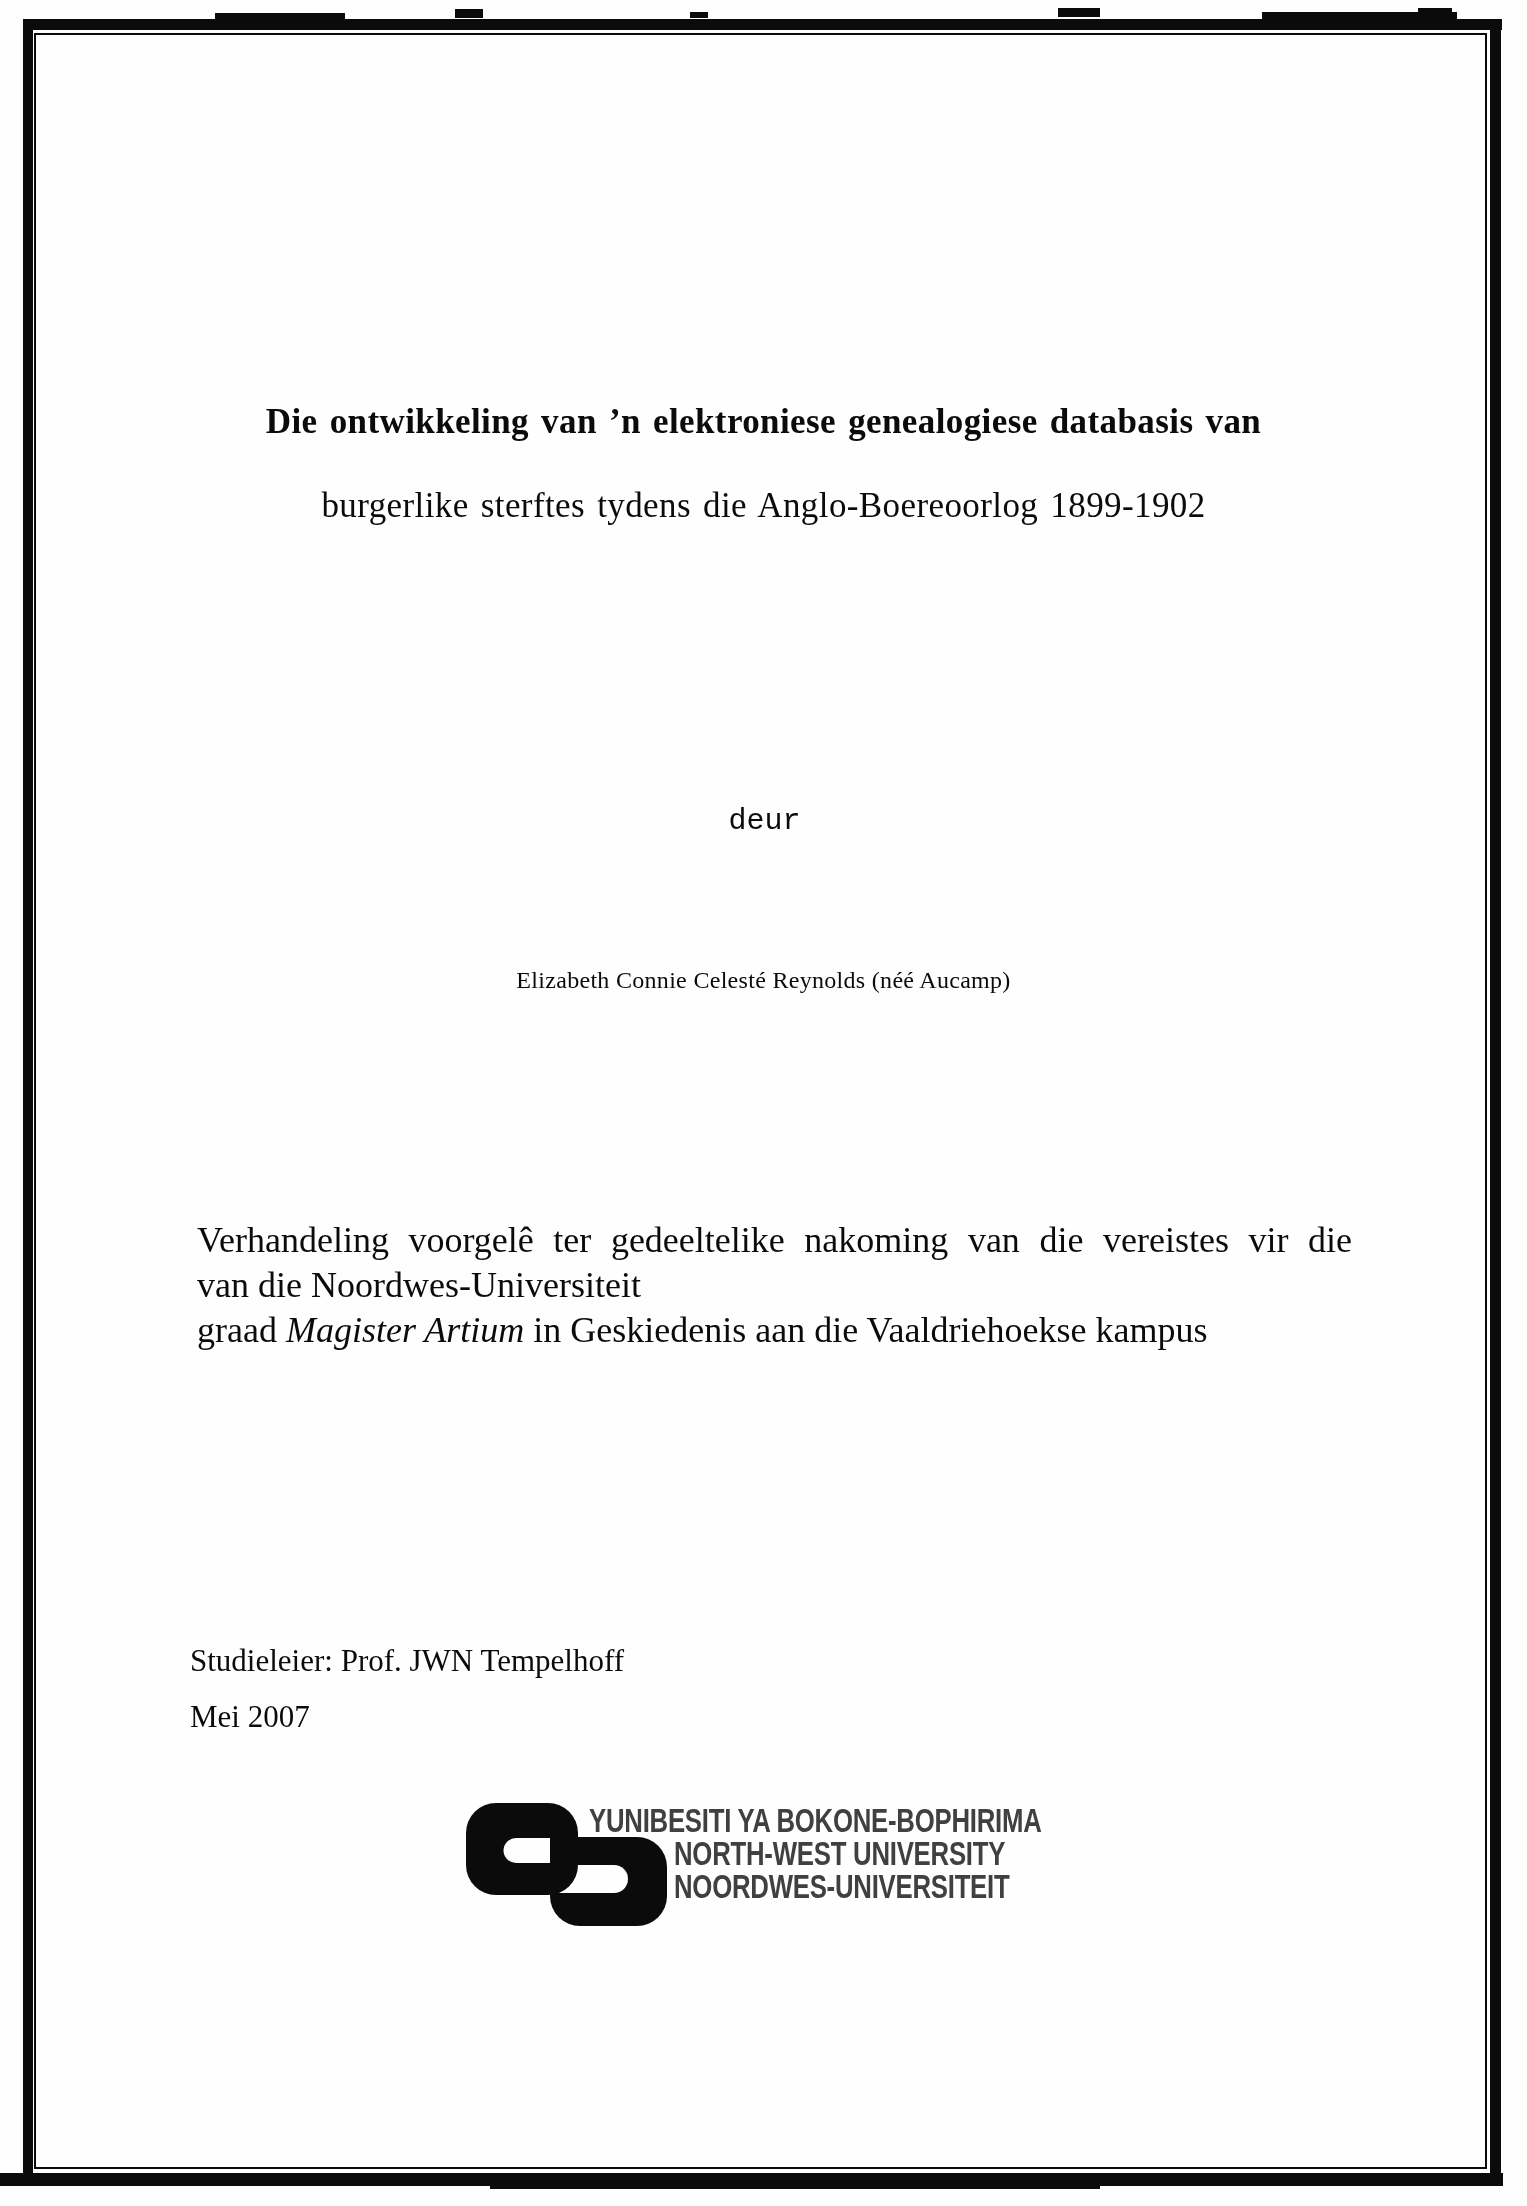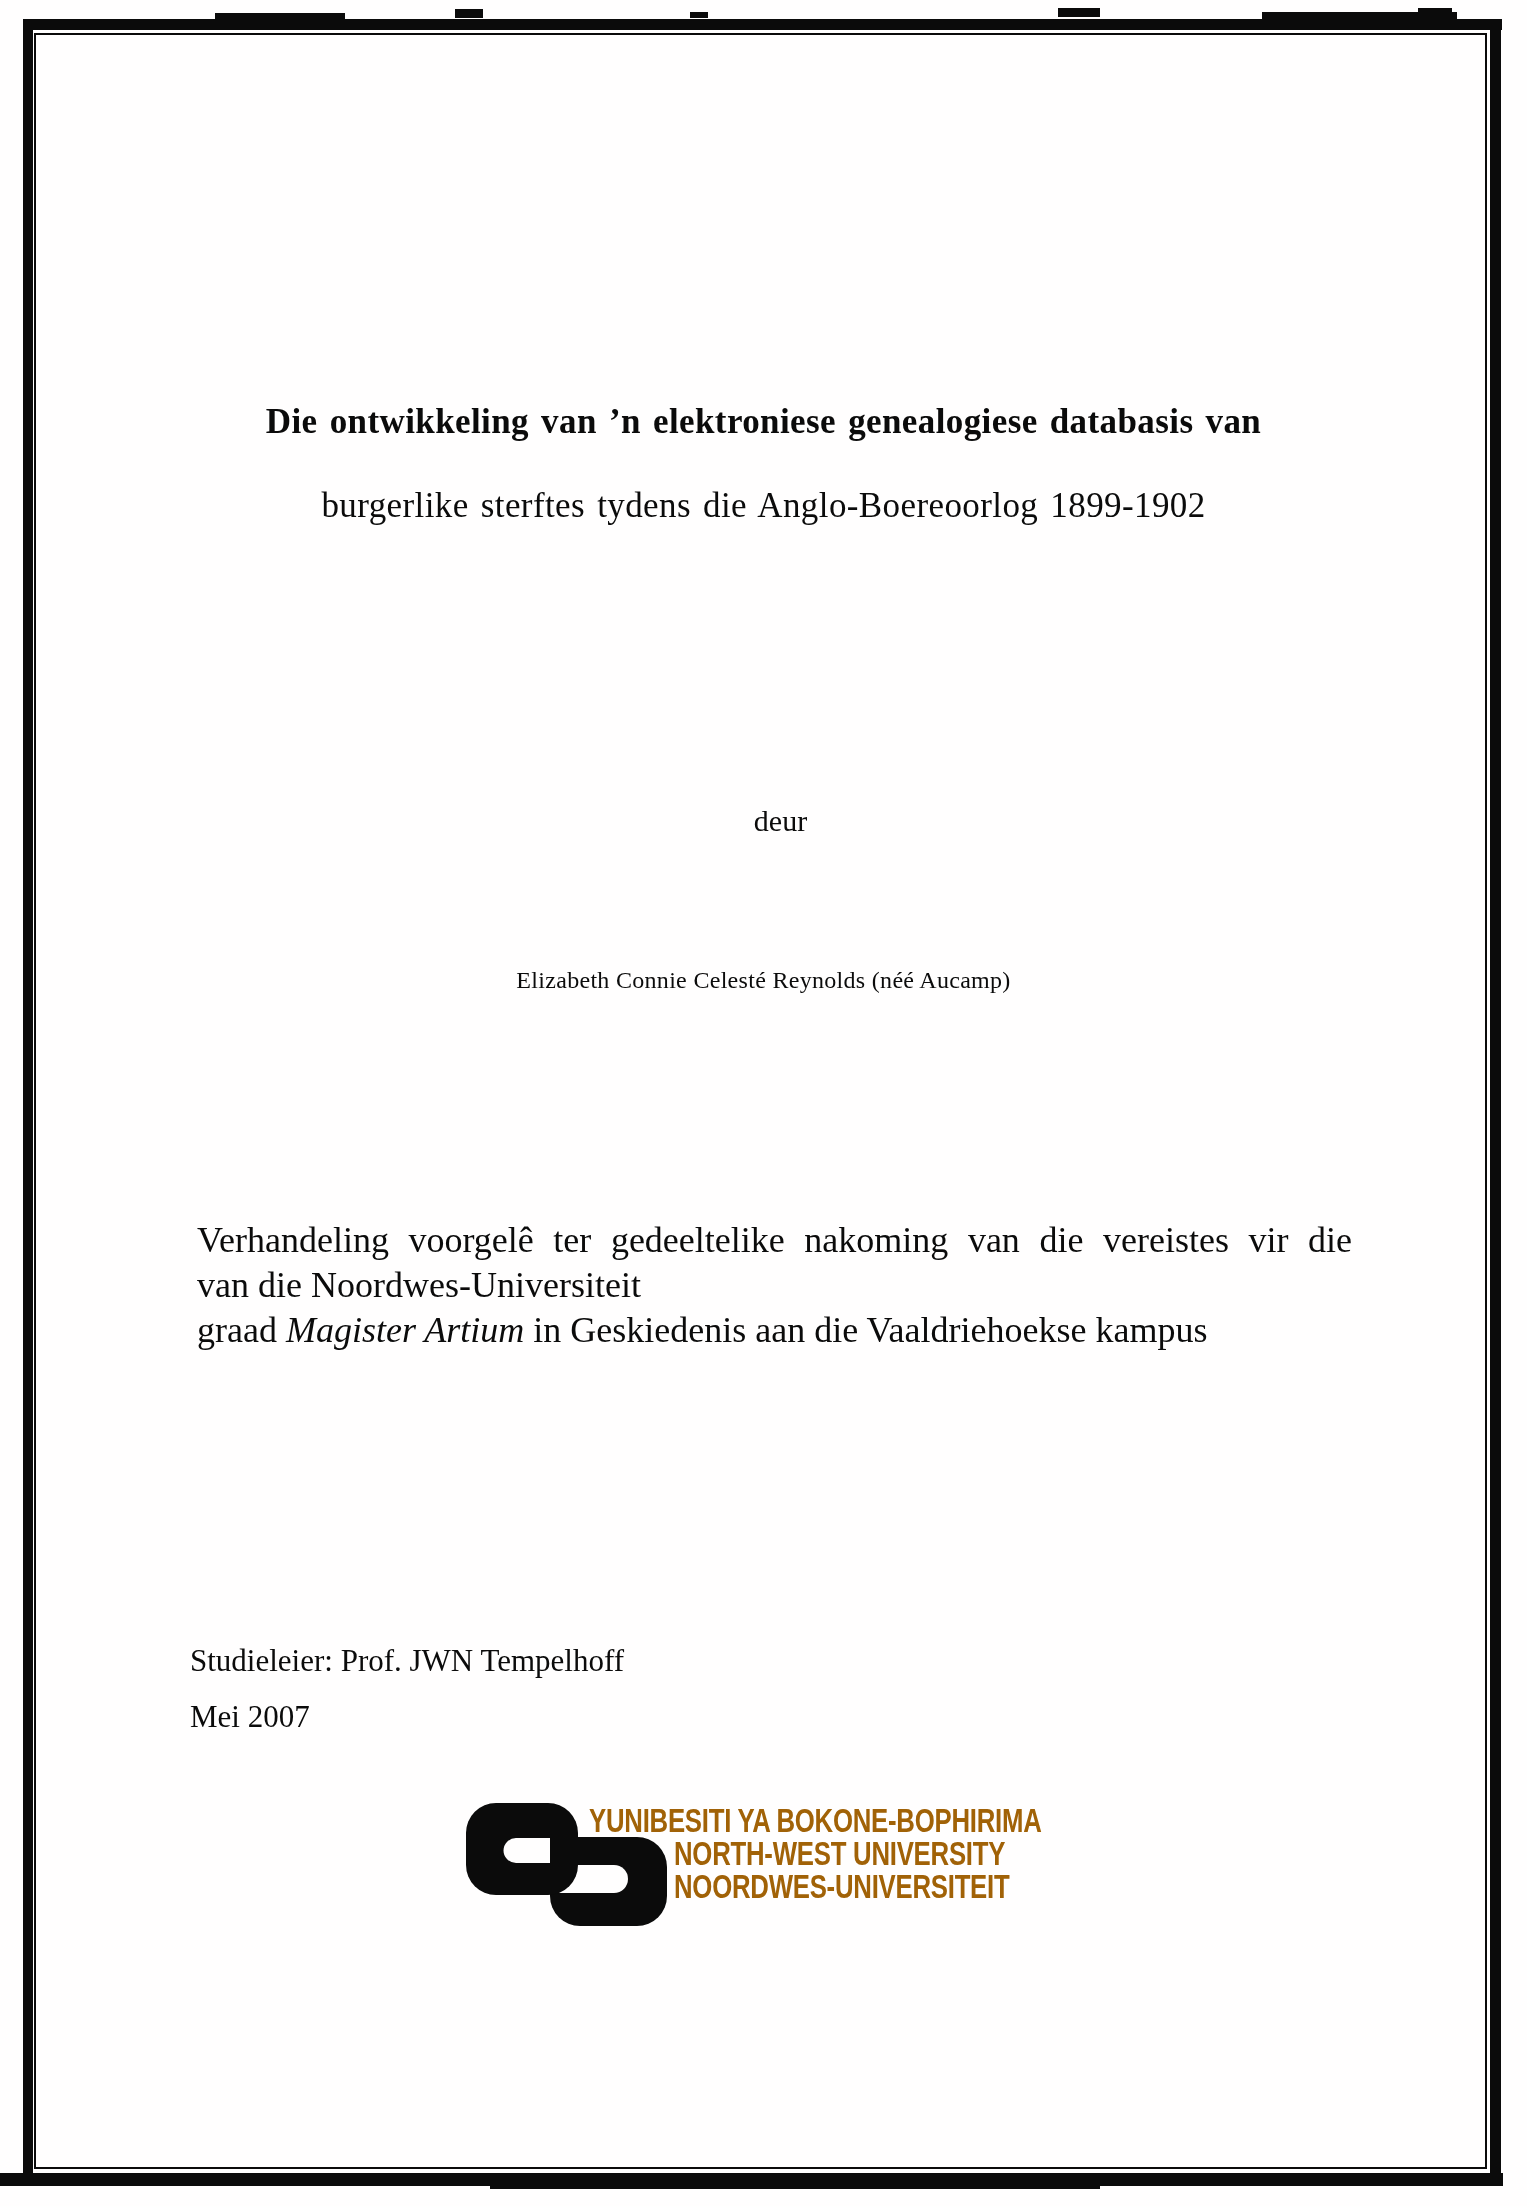--- a/index.html
+++ b/index.html
@@ -31,22 +31,22 @@
     position: absolute; left: 100px; right: 100px;
     text-align: center;
     font-size: 35px; line-height: 35px;
     letter-spacing: 0.4px; word-spacing: 3px;
     white-space: nowrap;
   }
   .title-line-1 { top: 404px; font-weight: bold; }
   .title-line-2 { top: 488px; }
 
   .byline {
-    position: absolute; left: 203px; width: 1155px; top: 806px;
-    text-align: center; font-size: 30px; line-height: 30px;
+    position: absolute; left: 187px; width: 1155px; top: 806px;
+    text-align: center; font-size: 30px; line-height: 30px; font-family: Liberation Mono, monospace;
   }
 
   .author-line {
     position: absolute; left: 100px; right: 100px; top: 964px;
     text-align: center; font-size: 24px; line-height: 32px;
     letter-spacing: 0.3px; white-space: nowrap;
   }
 
   .degree-statement {
     position: absolute; left: 197px; top: 1218px; width: 1155px;
@@ -63,21 +63,21 @@
     position: absolute; left: 190px; top: 1633px;
     font-size: 31px; line-height: 56px;
   }
 
   
   .logo-mark { position: absolute; left: 466px; top: 1803px; width: 201px; height: 123px; }
   .logo-text {
     position: absolute; left: 589px; top: 1804px;
     font-family: "Liberation Sans", sans-serif;
     font-weight: 700; font-size: 33px; line-height: 33px;
-    color: #a16207;
+    color: #404040;
   }
   .logo-line {
     transform: scaleX(0.78);
     transform-origin: 0 0;
     white-space: nowrap;
     letter-spacing: -0.3px;
   }
   .logo-line.indent { padding-left: 109px; }
 </style>
 </head>

